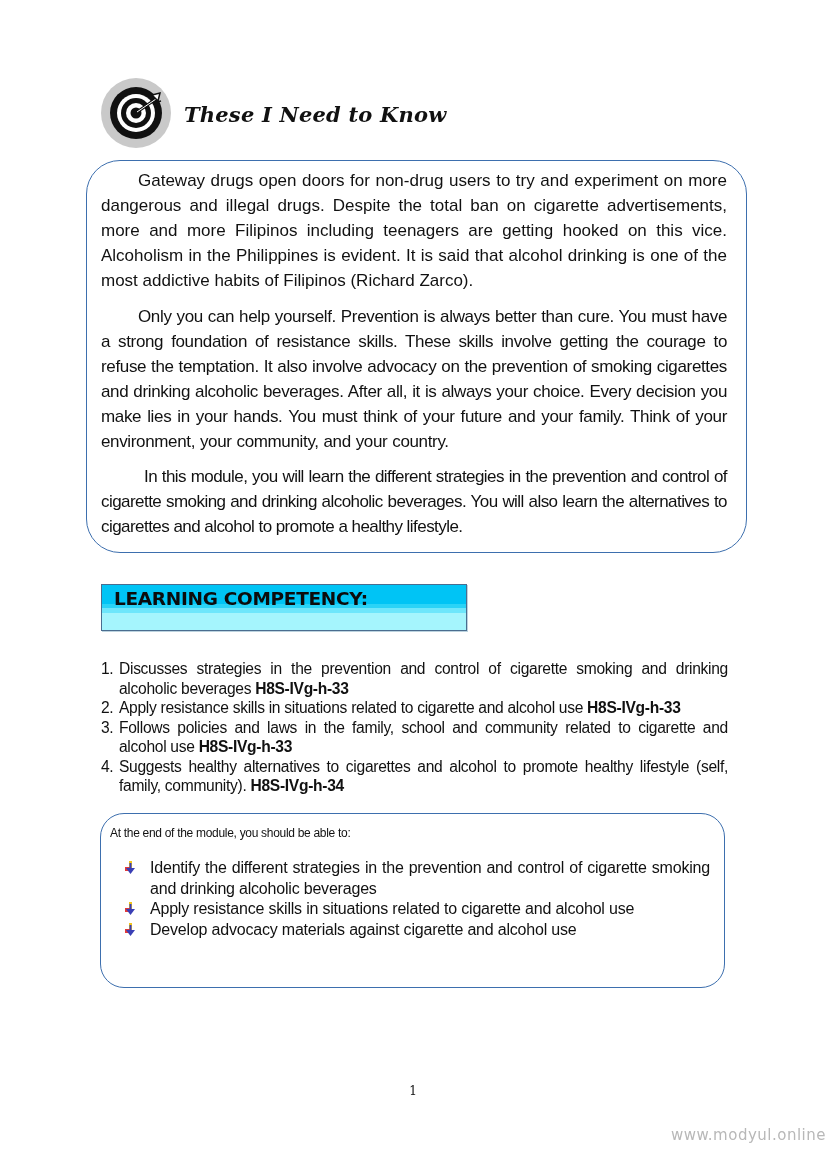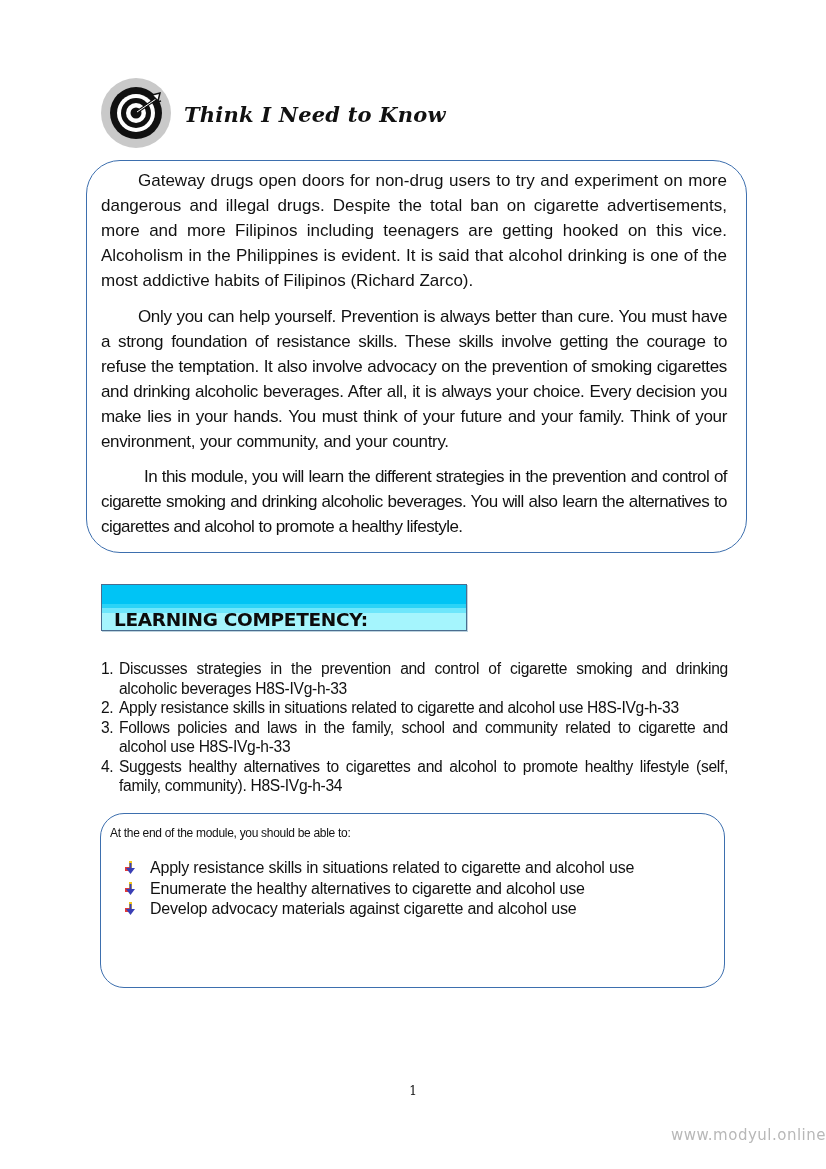--- a/index.html
+++ b/index.html
@@ -66,21 +66,21 @@
     .competency-banner {
       position: absolute;
       left: 101px;
       top: 584px;
       width: 366px;
       height: 47px;
       box-sizing: border-box;
       border: 1px solid #4a6d8f;
       background: linear-gradient(to bottom, #00c4f5 0%, #00c4f5 42%, #2ad3f7 42%, #2ad3f7 52%, #6ee6fb 52%, #6ee6fb 62%, #a5f5fd 62%, #a5f5fd 100%);
       display: flex;
-      align-items: flex-end;
+      align-items: flex-start;
       padding-left: 12px;
       box-shadow: 1px 1px 0 #bcd3df;
     }
     .competency-title {
       font-family: "DejaVu Sans", sans-serif;
       font-weight: bold;
       font-size: 18.5px;
       color: #0c0c0c;
       letter-spacing: -0.3px;
       margin-top: 3px;
@@ -102,21 +102,21 @@
     }
     .competency-num {
       width: 18px;
       flex: 0 0 18px;
     }
     .competency-text {
       flex: 1;
       text-align: justify;
     }
     .competency-code {
-      font-weight: normal;
+      font-weight: bold;
     }
 
     .objectives-box {
       position: absolute;
       left: 100px;
       top: 813px;
       width: 625px;
       height: 175px;
       border: 1.5px solid #3d6fae;
       border-radius: 24px;
@@ -186,21 +186,21 @@
     <circle cx="36" cy="36" r="26" fill="#111"></circle>
     <circle cx="36" cy="36" r="19" fill="#fff"></circle>
     <circle cx="36" cy="36" r="15" fill="#111"></circle>
     <circle cx="36" cy="36" r="10" fill="#fff"></circle>
     <circle cx="36" cy="36" r="5.5" fill="#111"></circle>
     <line x1="37" y1="35" x2="56" y2="22" stroke="#111" stroke-width="3"></line>
     <line x1="37" y1="35" x2="56" y2="22" stroke="#fff" stroke-width="1"></line>
     <polygon points="52,18 60,16 58,24" fill="#fff" stroke="#111" stroke-width="1.5"></polygon>
     <line x1="53" y1="26" x2="61" y2="24" stroke="#111" stroke-width="1.5"></line>
   </svg>
-  <span class="header-title">Think I Need to Know</span>
+  <span class="header-title">These I Need to Know</span>
 </div>
 
 <div class="intro-box"></div>
 <p class="intro-para p1"><span class="indent"></span><span>Gateway drugs open doors for non-drug users to try and experiment on more dangerous and illegal drugs. Despite the total ban on cigarette advertisements, more and more Filipinos including teenagers are getting hooked on this vice. Alcoholism in the Philippines is evident. It is said that alcohol drinking is one of the most addictive habits of Filipinos (Richard Zarco).</span></p>
 <p class="intro-para p2"><span class="indent"></span><span>Only you can help yourself. Prevention is always better than cure. You must have a strong foundation of resistance skills. These skills involve getting the courage to refuse the temptation. It also involve advocacy on the prevention of smoking cigarettes and drinking alcoholic beverages. After all, it is always your choice.  Every decision you make lies in your hands. You must think of your future and your family. Think of your environment, your community, and your country.</span></p>
 <p class="intro-para p3"><span class="indent"></span><span>In this module, you will learn the different strategies in the prevention and control of cigarette smoking and drinking alcoholic beverages. You will also learn the alternatives to cigarettes and alcohol to promote a healthy lifestyle.</span></p>
 
 <div class="competency-banner">
   <span class="competency-title">LEARNING COMPETENCY:</span>
 </div>
@@ -229,32 +229,32 @@
 <ul class="objectives-list">
   <li class="objective-item">
     <span class="bullet-icon">
       <svg width="14" height="14" viewBox="0 0 14 14">
           <rect x="5" y="0" width="3" height="8" fill="#f2c31b"></rect>
           <rect x="1" y="6" width="5" height="4" fill="#e33b3b"></rect>
           <polygon points="2,7 11,7 6.5,13" fill="#3a3fb5"></polygon>
           <rect x="5.5" y="2" width="2" height="7" fill="#3a3fb5"></rect>
         </svg>
     </span>
-    <span class="objective-text">Apply resistance skills in situations related to cigarette and alcohol use</span>
+    <span class="objective-text">Identify the different strategies in the prevention and control of cigarette smoking and drinking alcoholic beverages</span>
   </li>
   <li class="objective-item">
     <span class="bullet-icon">
       <svg width="14" height="14" viewBox="0 0 14 14">
           <rect x="5" y="0" width="3" height="8" fill="#f2c31b"></rect>
           <rect x="1" y="6" width="5" height="4" fill="#e33b3b"></rect>
           <polygon points="2,7 11,7 6.5,13" fill="#3a3fb5"></polygon>
           <rect x="5.5" y="2" width="2" height="7" fill="#3a3fb5"></rect>
         </svg>
     </span>
-    <span class="objective-text">Enumerate the healthy alternatives to cigarette and alcohol use</span>
+    <span class="objective-text">Apply resistance skills in situations related to cigarette and alcohol use</span>
   </li>
   <li class="objective-item">
     <span class="bullet-icon">
       <svg width="14" height="14" viewBox="0 0 14 14">
           <rect x="5" y="0" width="3" height="8" fill="#f2c31b"></rect>
           <rect x="1" y="6" width="5" height="4" fill="#e33b3b"></rect>
           <polygon points="2,7 11,7 6.5,13" fill="#3a3fb5"></polygon>
           <rect x="5.5" y="2" width="2" height="7" fill="#3a3fb5"></rect>
         </svg>
     </span>

